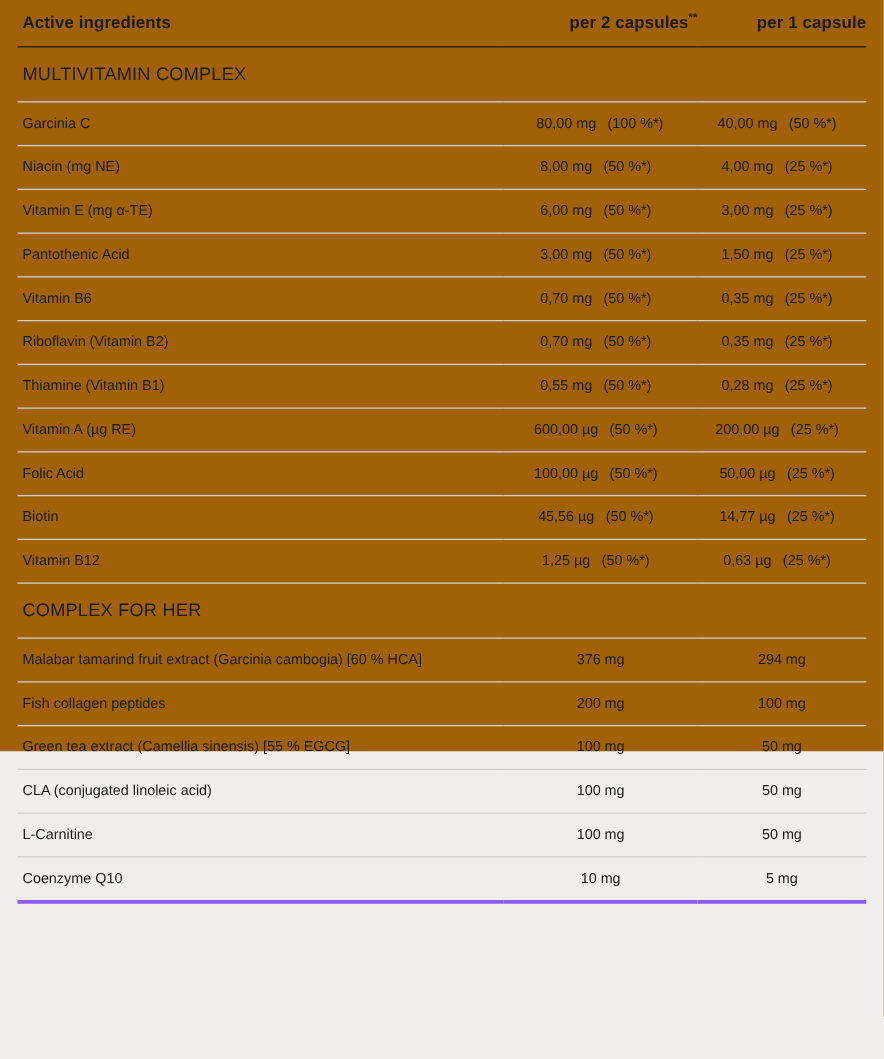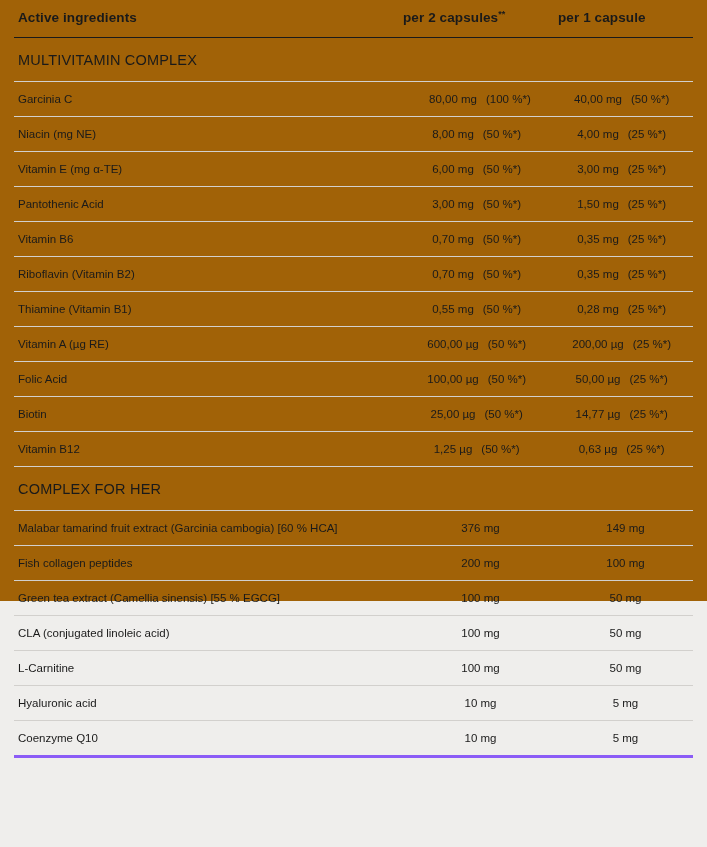--- a/index.html
+++ b/index.html
@@ -33,21 +33,21 @@
   thead th {
     font-size: 13.5px;
     font-weight: bold;
     text-align: left;
     padding: 10px 0 12px 4px;
     border-bottom: 1.5px solid #1a1a1a;
     vertical-align: bottom;
     letter-spacing: 0.1px;
   }
   thead th.num {
-    text-align: left;
+    text-align: right;
     padding-left: 0;
     padding-right: 0;
   }
   .sup {
     font-size: 9px;
     vertical-align: super;
     line-height: 0;
   }
 
   tr.section td {
@@ -151,62 +151,57 @@
         <td class="val"><span class="amt">600,00 µg</span><span class="pct">(50 %*)</span></td>
         <td class="val"><span class="amt">200,00 µg</span><span class="pct">(25 %*)</span></td>
       </tr>
       <tr class="item">
         <td class="name">Folic Acid</td>
         <td class="val"><span class="amt">100,00 µg</span><span class="pct">(50 %*)</span></td>
         <td class="val"><span class="amt">50,00 µg</span><span class="pct">(25 %*)</span></td>
       </tr>
       <tr class="item">
         <td class="name">Biotin</td>
-        <td class="val"><span class="amt">25,00 µg</span><span class="pct">(50 %*)</span></td>
+        <td class="val"><span class="amt">45,56 µg</span><span class="pct">(50 %*)</span></td>
         <td class="val"><span class="amt">14,77 µg</span><span class="pct">(25 %*)</span></td>
       </tr>
       <tr class="item">
         <td class="name">Vitamin B12</td>
         <td class="val"><span class="amt">1,25 µg</span><span class="pct">(50 %*)</span></td>
         <td class="val"><span class="amt">0,63 µg</span><span class="pct">(25 %*)</span></td>
       </tr>
 
       <tr class="section">
         <td colspan="3">COMPLEX FOR HER</td>
       </tr>
 
       <tr class="item">
         <td class="name">Malabar tamarind fruit extract (Garcinia cambogia) [60 % HCA]</td>
         <td class="val">376 mg</td>
-        <td class="val">149 mg</td>
+        <td class="val">294 mg</td>
       </tr>
       <tr class="item">
         <td class="name">Fish collagen peptides</td>
         <td class="val">200 mg</td>
         <td class="val">100 mg</td>
       </tr>
       <tr class="item">
         <td class="name">Green tea extract (Camellia sinensis) [55 % EGCG]</td>
         <td class="val">100 mg</td>
         <td class="val">50 mg</td>
       </tr>
       <tr class="item">
         <td class="name">CLA (conjugated linoleic acid)</td>
         <td class="val">100 mg</td>
         <td class="val">50 mg</td>
       </tr>
       <tr class="item">
         <td class="name">L-Carnitine</td>
         <td class="val">100 mg</td>
         <td class="val">50 mg</td>
-      </tr>
-      <tr class="item">
-        <td class="name">Hyaluronic acid</td>
-        <td class="val">10 mg</td>
-        <td class="val">5 mg</td>
       </tr>
       <tr class="item">
         <td class="name">Coenzyme Q10</td>
         <td class="val">10 mg</td>
         <td class="val">5 mg</td>
       </tr>
 
     </tbody>
   </table>
 </div>

